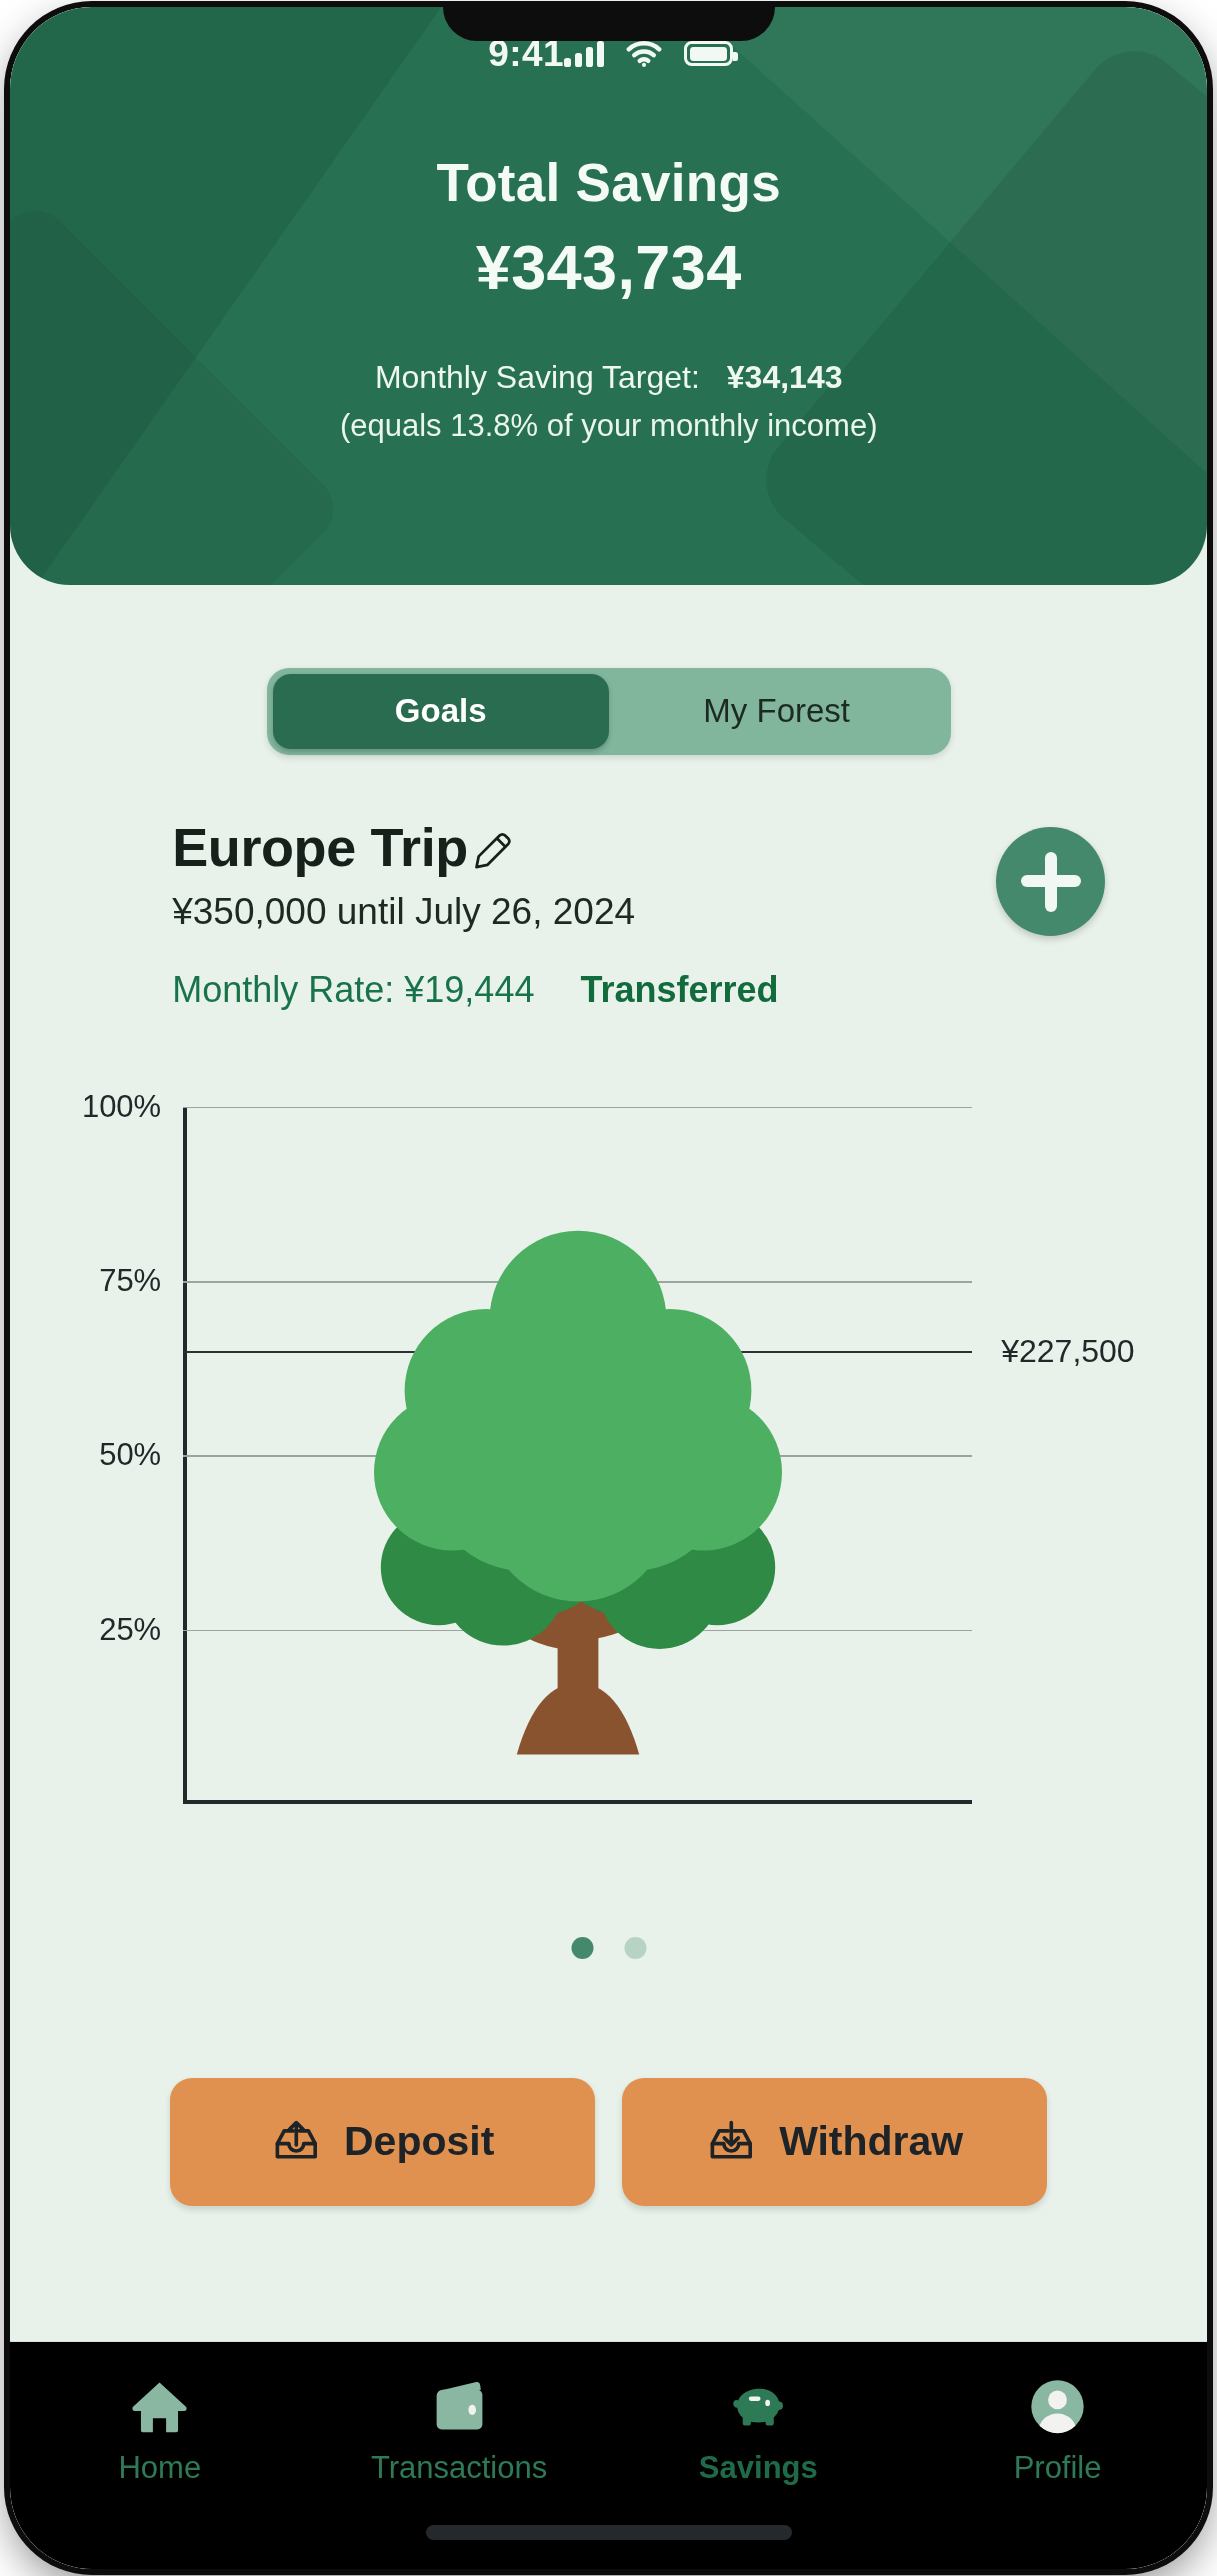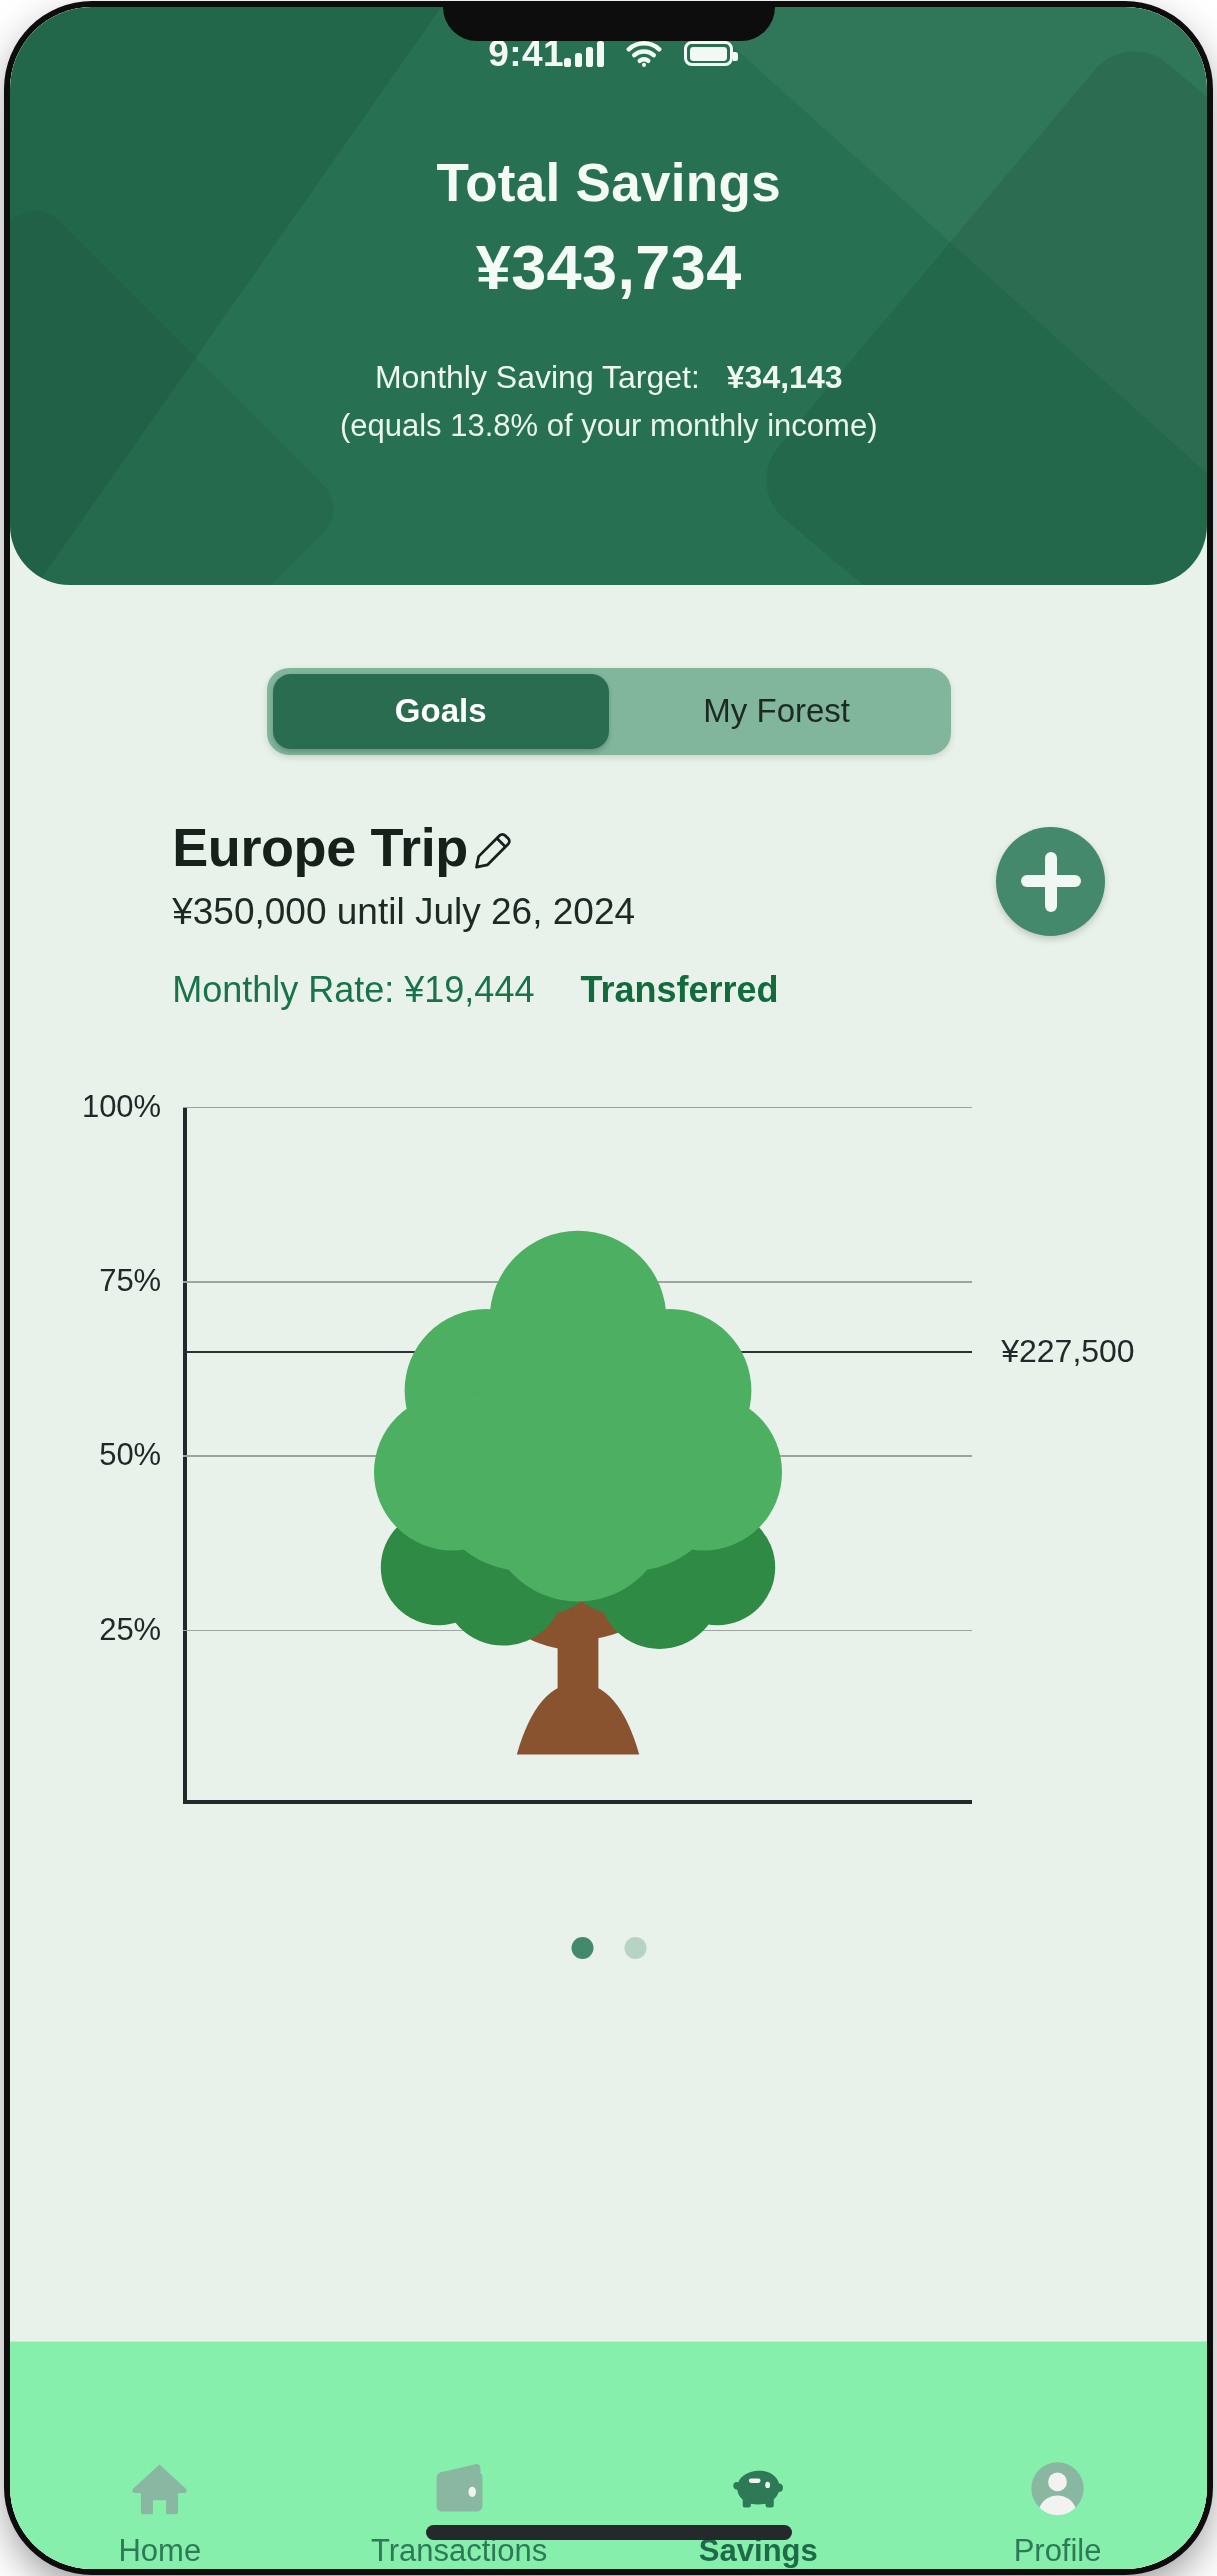--- a/index.html
+++ b/index.html
@@ -162,22 +162,22 @@
   .act-btn {
     width:425px; height:128px; background:#e1914f; border-radius:22px;
     display:flex; align-items:center; justify-content:center; gap:22px;
     font-size:41px; font-weight:700; color:#1d2326; cursor:pointer;
     box-shadow:0 3.4px 6.8px rgba(0,0,0,.13);
   }
   .tray-icon { width:51px; height:51px; }
   
   #bottomnav {
     position:absolute; left:0; bottom:0; width:100%; height:228px;
-    background:#86efac; border-top:1.7px solid #dcdedc; z-index:7;
-    display:flex; align-items:flex-end; padding-top:34px;
+    background:#000000; border-top:1.7px solid #dcdedc; z-index:7;
+    display:flex; align-items:flex-start; padding-top:34px;
   }
   .nav-item {
     flex:1; display:flex; flex-direction:column; align-items:center; gap:13.6px;
     cursor:pointer;
   }
   .nav-ico { width:61px; height:61px; display:block; }
   .nav-label { font-size:31px; color:#2e7a57; }
   .nav-item.active .nav-label { font-weight:700; color:#1f6b49; }
   #home-indicator {
     position:absolute; left:50%; transform:translateX(-50%); bottom:29px;
@@ -301,20 +301,38 @@
           </g>
         </svg>
       </div>
     </div>
 
     <div id="dots">
       <span class="dot on"></span>
       <span class="dot off"></span>
     </div>
 
+    <div id="actions">
+      <div class="act-btn">
+        <svg class="tray-icon" viewBox="0 0 24 24">
+          <path d="M3 13 l3.2 -6 h4.3 M20.8 13 l-3.2 -6 h-4.3" fill="none" stroke="#1d2326" stroke-width="1.7" stroke-linecap="round" stroke-linejoin="round"></path>
+          <path d="M3 13 v6.2 h17.8 V13 h-5.4 a3.4 3.4 0 0 1 -7 0 z" fill="none" stroke="#1d2326" stroke-width="1.7" stroke-linejoin="round"></path>
+          <path d="M11.9 13.6 V3.2 M8.6 6.4 L11.9 3.1 L15.2 6.4" fill="none" stroke="#1d2326" stroke-width="1.7" stroke-linecap="round" stroke-linejoin="round"></path>
+        </svg>
+        <span>Deposit</span>
+      </div>
+      <div class="act-btn">
+        <svg class="tray-icon" viewBox="0 0 24 24">
+          <path d="M3 13 l3.2 -6 h4.3 M20.8 13 l-3.2 -6 h-4.3" fill="none" stroke="#1d2326" stroke-width="1.7" stroke-linecap="round" stroke-linejoin="round"></path>
+          <path d="M3 13 v6.2 h17.8 V13 h-5.4 a3.4 3.4 0 0 1 -7 0 z" fill="none" stroke="#1d2326" stroke-width="1.7" stroke-linejoin="round"></path>
+          <path d="M11.9 3.1 V13.5 M8.6 10.3 L11.9 13.6 L15.2 10.3" fill="none" stroke="#1d2326" stroke-width="1.7" stroke-linecap="round" stroke-linejoin="round"></path>
+        </svg>
+        <span>Withdraw</span>
+      </div>
+    </div>
 
     <div id="bottomnav">
 
       <div class="nav-item">
         <svg class="nav-ico" viewBox="0 0 24 24">
           <path d="M12 2.6 L22.4 12.1 a1 1 0 0 1 -0.7 1.7 H19.3 V21.4 a0.7 0.7 0 0 1 -0.7 0.7 H14.6 V16.6 H9.4 V22.1 H5.4 a0.7 0.7 0 0 1 -0.7 -0.7 V13.8 H2.3 a1 1 0 0 1 -0.7 -1.7 Z" fill="#8ab7a1"></path>
         </svg>
         <span class="nav-label">Home</span>
       </div>
 

